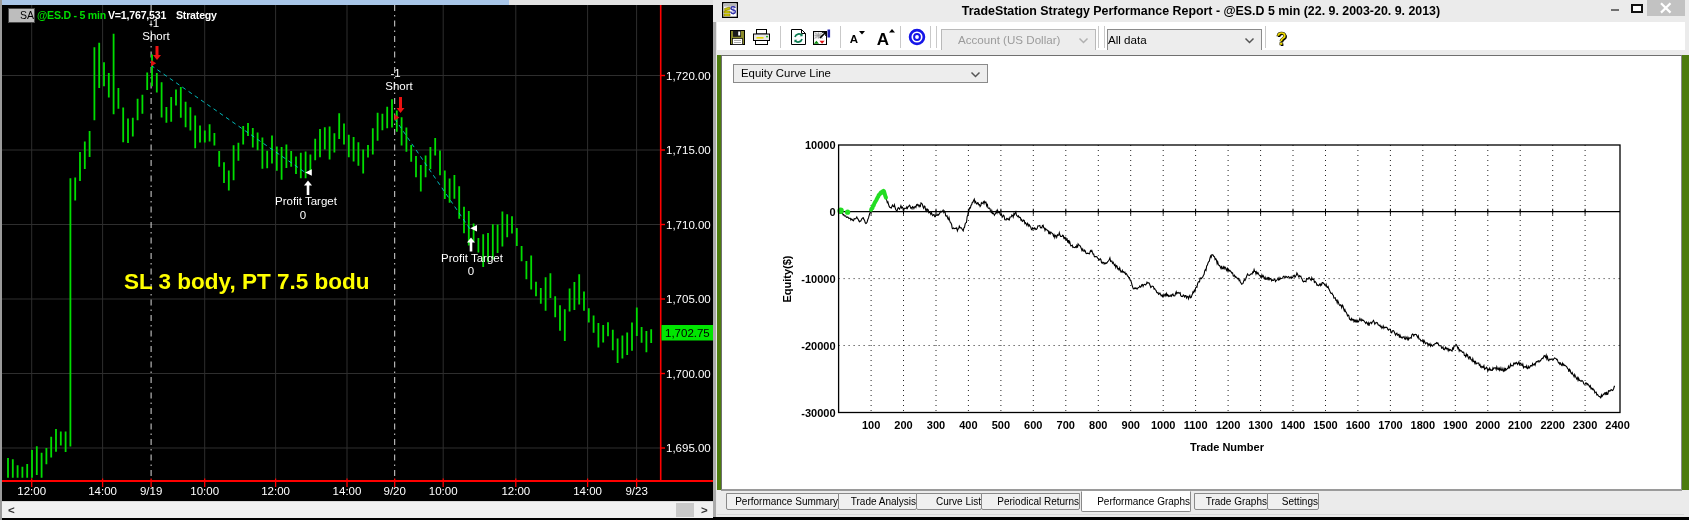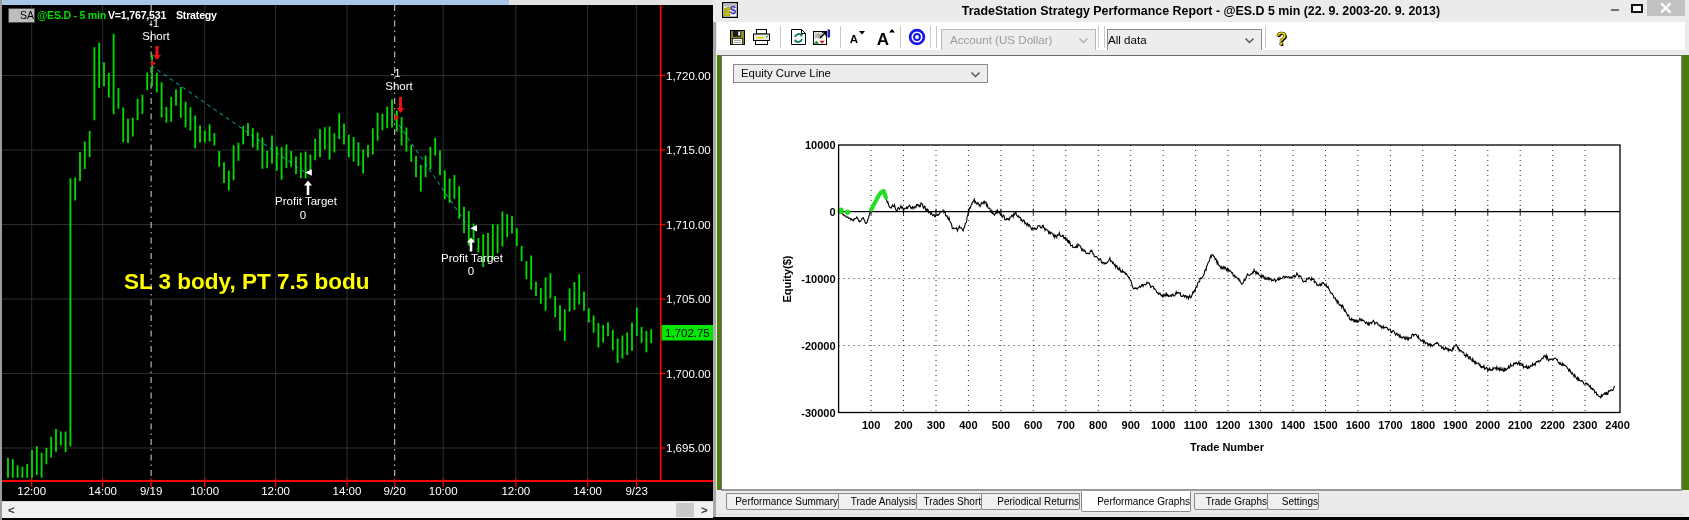--- a/index.html
+++ b/index.html
@@ -12,21 +12,21 @@
 .sarr{position:absolute;top:1.5px;font-size:11.5px;color:#333;line-height:14px;font-weight:bold}
 #win{position:absolute;left:713px;top:0;width:976px;height:517px;background:#ebebeb}
 #lframe{position:absolute;left:0;top:0;width:3.5px;height:517px;background:#aaa;border-right:1px solid #e8e8e8}
 #titlebar{position:absolute;left:0;top:0;width:976px;height:22px;background:#ebebeb}
 #title{position:absolute;left:0;top:4px;width:976px;text-align:center;font-size:12.4px;font-weight:bold;color:#000}
 #wicon{position:absolute;left:9px;top:2px}
 #btnmin{position:absolute;left:898px;top:9px;width:8px;height:2px;background:#707070}
 #btnmax{position:absolute;left:918px;top:4px;width:12px;height:9px;border:2px solid #111;background:#fff}
 #btnclose{position:absolute;left:934px;top:0;width:38px;height:16px;background:#c2c2c2;color:#fff;text-align:center;font-size:12px;line-height:15px;font-weight:bold}
 #toolbar{position:absolute;left:4px;top:22px;width:968px;height:28px;background:#fff}
-#acombo{position:absolute;left:224px;top:7px;width:155px;height:22px;background:#ededed;border:1px solid #b9b9b9;color:#9b9b9b;font-size:11.6px;line-height:20px;padding-left:8px}
+#acombo{position:absolute;left:224px;top:7px;width:155px;height:22px;background:#ededed;border:1px solid #b9b9b9;color:#9b9b9b;font-size:11.6px;line-height:20px;padding-left:16px}
 #dcombo{position:absolute;left:390px;top:7px;width:155px;height:22px;background:#ededed;border:1px solid #8a8a8a;color:#000;font-size:11.6px;line-height:20px;padding-left:0}
 .chev{position:absolute;right:6px;top:0;font-size:10px}
 #gap{position:absolute;left:4px;top:50px;width:968px;height:4.5px;background:#ebebeb}
 #content{position:absolute;left:4px;top:54.5px;width:1059px;height:435.5px;background:#4d7c0f}
 #panel{position:absolute;left:4px;top:0;width:960.5px;height:435.5px;background:#fff;border:1px solid #6f6f6f;border-bottom-color:#9a9a9a;border-right-color:#8a8a8a}
 #ecombo{position:absolute;left:16px;top:9px;width:255px;height:19px;background:#ededed;border:1px solid #8a8a8a;font-size:11.4px;color:#000;line-height:17px;padding-left:7px}
 #ctitle{position:absolute;left:0;top:101px;width:976px;text-align:center;font-weight:bold;font-size:12.2px;color:#000}
 #tabline{position:absolute;left:8px;top:490px;width:961px;height:1px;background:#9a9a9a}
 #tabs{position:absolute;left:13px;top:493px;height:19px}
 .tab{position:absolute;top:0;height:17px;background:#f0f0f0;border:1px solid #898989;border-radius:0 0 2px 2px;font-size:10px;color:#000;text-align:right;line-height:16px;white-space:nowrap}
@@ -310,19 +310,19 @@
       <text x="872.1" y="429" font-size="11" font-weight="bold" fill="#000" text-anchor="middle">2300</text>
       <text x="904.6" y="429" font-size="11" font-weight="bold" fill="#000" text-anchor="middle">2400</text>
       <text x="514" y="451" font-size="11" font-weight="bold" fill="#000" text-anchor="middle">Trade Number</text>
       <text x="78" y="279" font-size="11" font-weight="bold" fill="#000" text-anchor="middle" transform="rotate(-90 78 279)">Equity($)</text>
     </svg>
 <div id="tabline"></div>
     <div style="position:absolute;left:4px;top:513.5px;width:967px;height:1px;background:#d9d9d9"></div>
 <div id="tabs">
 <div class="tab" style="left:0;width:113px">Performance Summary</div>
 <div class="tab" style="left:112px;width:79px">Trade Analysis</div>
-<div class="tab" style="left:190px;width:66px">Trades Short</div>
+<div class="tab" style="left:190px;width:66px">Curve List</div>
 <div class="tab" style="left:255px;width:99px">Periodical Returns</div>
 <div class="tab active" style="left:355px;width:110px">Performance Graphs</div>
 <div class="tab" style="left:468px;width:74px">Trade Graphs</div>
 <div class="tab" style="left:541px;width:52px">Settings</div>
 </div>
 </div>
 
 </body></html>

